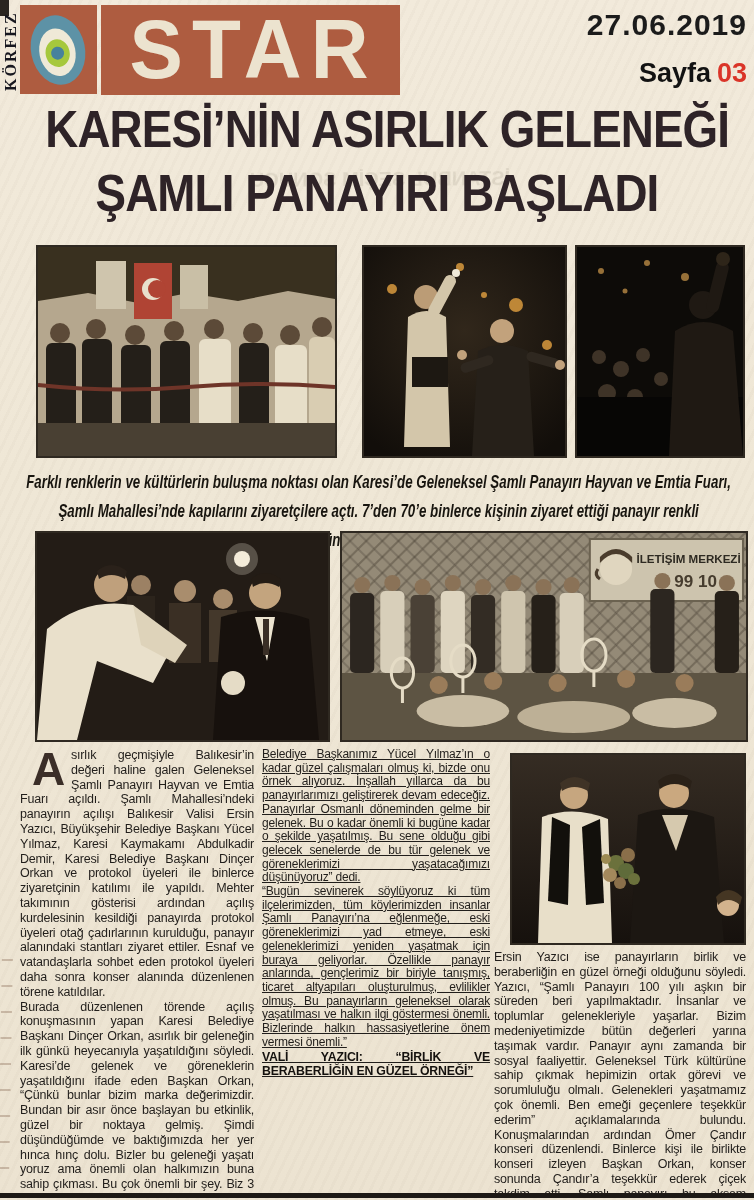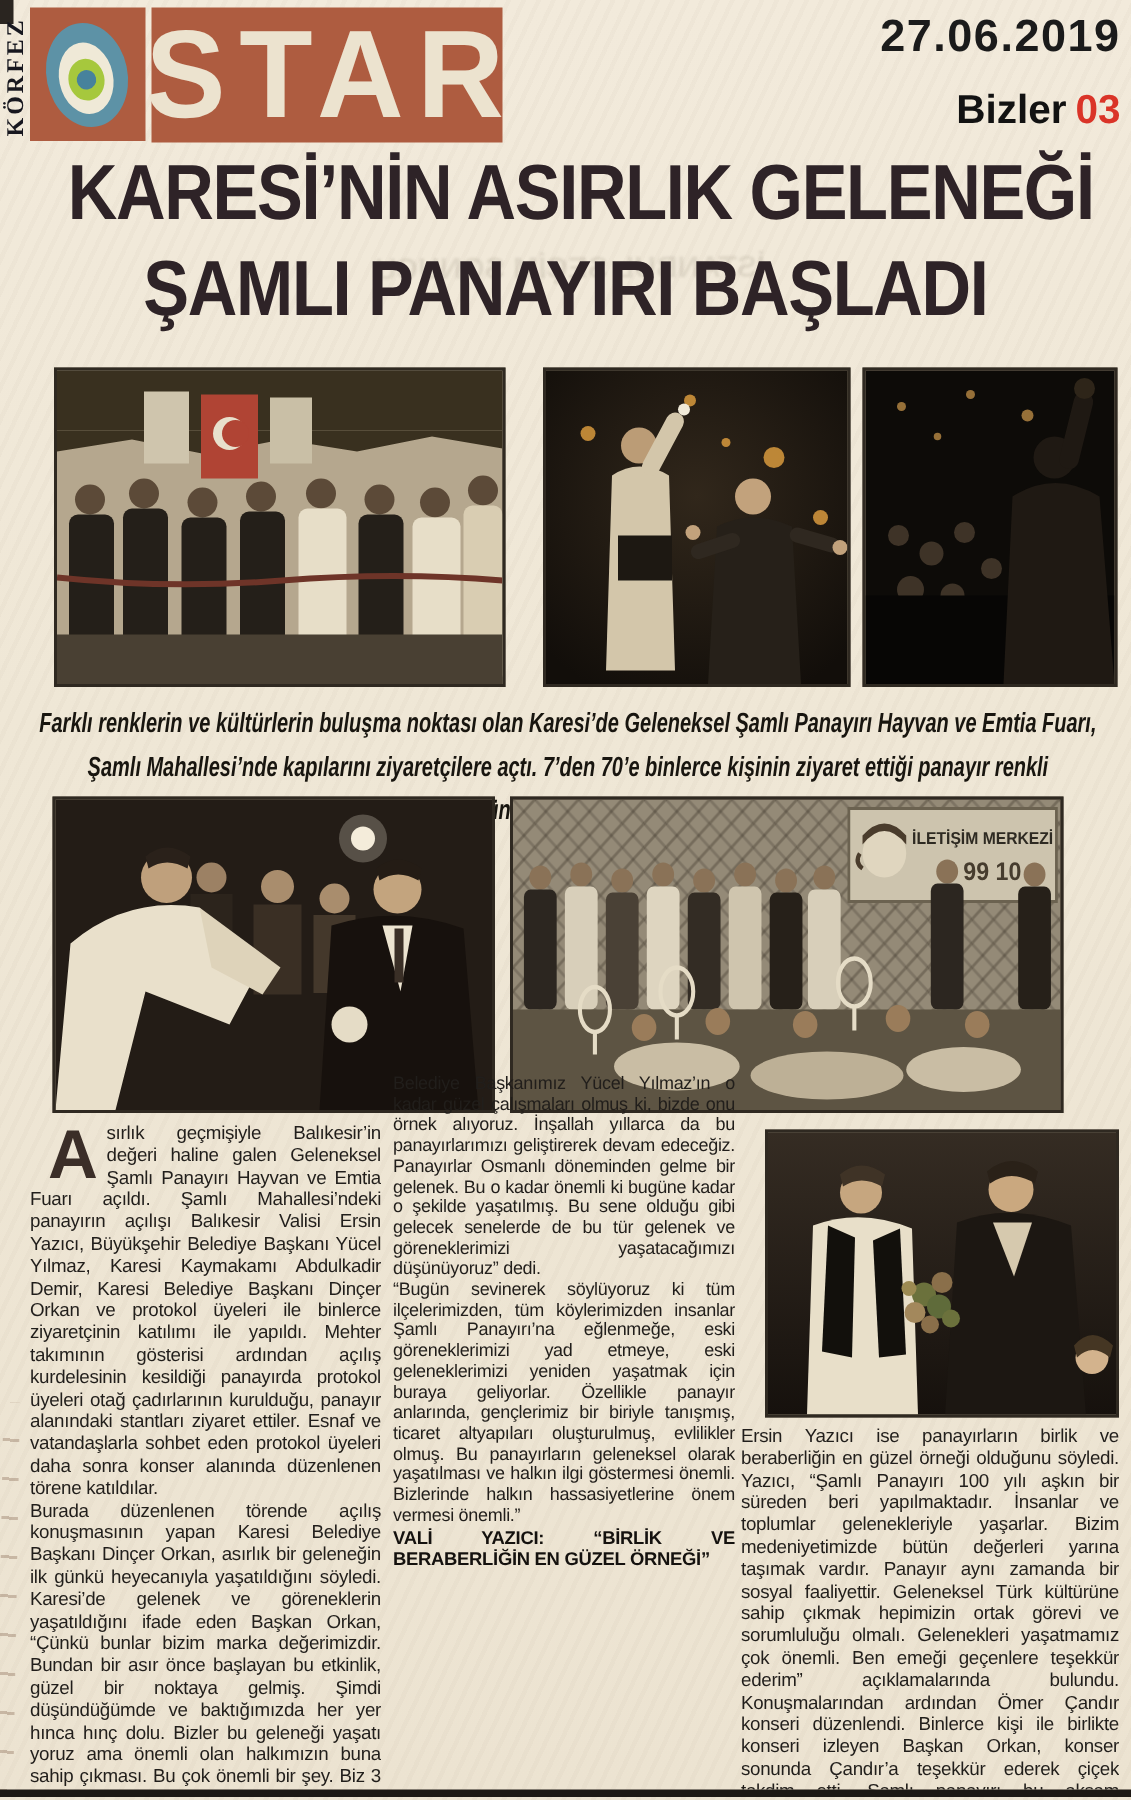--- a/index.html
+++ b/index.html
@@ -12,21 +12,21 @@
   }
   .page::before{content:"";position:absolute;inset:0;pointer-events:none;
     background:repeating-linear-gradient(115deg,rgba(120,100,80,.03) 0 3px,transparent 3px 9px);}
   
   .corner-mark{position:absolute;left:0;top:0;width:9px;height:16px;background:#2a2520;}
   .korfez{position:absolute;left:2px;top:6px;height:90px;width:20px;
     writing-mode:vertical-rl;transform:rotate(180deg);
     font-weight:bold;font-size:16px;letter-spacing:2px;color:#17171f;
     font-family:"Liberation Serif",serif;text-align:center;}
   .eyebox{position:absolute;left:20px;top:5px;width:77px;height:89px;background:#ae5c40;}
-  .starband{position:absolute;left:101px;top:5px;width:234px;height:90px;background:#ae5c40;
+  .starband{position:absolute;left:101px;top:5px;width:299px;height:90px;background:#ae5c40;
     display:flex;align-items:center;justify-content:center;}
   .starband .word{font-size:80px;font-weight:bold;letter-spacing:9px;color:#ece3cf;
     transform:scaleY(1.04);line-height:1;padding-left:6px;}
   .dateline{position:absolute;right:7px;top:8px;font-size:30px;font-weight:bold;color:#1b1b1b;letter-spacing:1px;}
   .sayfa{position:absolute;right:7px;top:58px;font-size:27px;font-weight:bold;color:#121212;}
   .sayfa .num{color:#da3428;padding-left:6px;text-align:center;}
   
   .headline{position:absolute;left:0;top:97px;width:754px;text-align:center;
     transform:scaleX(0.88);transform-origin:50% 0;
     font-weight:bold;color:#2e2327;line-height:64px;font-size:52px;letter-spacing:-1px;}
@@ -34,34 +34,34 @@
   .ghost{position:absolute;left:140px;top:168px;width:480px;text-align:center;
     transform:scaleX(-1) rotate(.4deg);color:rgba(70,58,44,.10);
     font-size:20px;font-weight:bold;filter:blur(.6px);pointer-events:none;}
   
   .photo{position:absolute;border:2px solid #2f2921;box-sizing:border-box;background:#6a6052;overflow:hidden;}
   .photo svg{display:block;width:100%;height:100%;}
   #ph1{left:36px;top:245px;width:301px;height:213px;}
   #ph2{left:362px;top:245px;width:205px;height:213px;}
   #ph3{left:575px;top:245px;width:170px;height:213px;}
   #ph4{left:35px;top:531px;width:295px;height:211px;}
-  #ph5{left:340px;top:531px;width:369px;height:211px;}
+  #ph5{left:340px;top:531px;width:408px;height:211px;}
   #ph6{left:510px;top:753px;width:236px;height:192px;}
   
   .caption{position:absolute;left:24px;top:467px;width:985px;
     transform:scaleX(0.72);transform-origin:0 0;
     font-style:italic;font-weight:bold;font-size:18.5px;line-height:29px;
     text-align:center;color:#18150f;}
   
   .col{position:absolute;text-align:justify;overflow:hidden;
     font-size:12.5px;line-height:14.8px;letter-spacing:-0.2px;color:#211e1b;}
   .col p{margin:0;}
   .col h3{margin:1px 0 1px 0;font-size:12.8px;line-height:15px;color:#14110e;letter-spacing:-0.2px;}
   #col1{left:20px;top:748px;width:234px;height:449px;}
-  #col2{left:262px;top:716px;width:228px;height:449px;font-size:12px;line-height:13.7px;}
+  #col2{left:262px;top:748px;width:228px;height:449px;font-size:12px;line-height:13.7px;text-decoration:underline;}
   #col2 h3{font-size:12.3px;line-height:14px;}
   #col3{left:494px;top:950px;width:252px;height:243px;}
   .dropcap{float:left;font-size:46px;line-height:38px;font-weight:bold;color:#3b2e28;
     padding:2px 6px 0 12px;}
   
   .margin-marks{position:absolute;left:0;top:935px;width:11px;height:262px;opacity:.55;
     background:repeating-linear-gradient(to bottom,transparent 0 24px,rgba(125,92,70,.6) 24px 26px);
     transform:rotate(1deg);}
   .bottom-rule{position:absolute;left:0;top:1193px;width:754px;height:5px;background:#1d1915;}
 </style>
@@ -80,21 +80,21 @@
         <ellipse cx="37" cy="48" rx="12" ry="14" fill="#a6c83d"></ellipse>
         <circle cx="37" cy="48" r="6.5" fill="#47829c"></circle>
       </g>
     </svg>
   </div>
   <div class="starband">
     <span class="word">STAR</span>
   </div>
   <div class="dateline">27.06.2019</div>
   <div class="sayfa">
-    <span>Bizler</span><span class="num">03</span>
+    <span>Sayfa</span><span class="num">03</span>
   </div>
 
   <div class="ghost">İSTANBUL SEÇİM SONUCU</div>
   <div class="headline">
     <div>KARESİ’NİN ASIRLIK GELENEĞİ</div>
     <div>ŞAMLI PANAYIRI BAŞLADI</div>
   </div>
 
   <div class="photo" id="ph1">
     <svg viewBox="0 0 297 209" preserveAspectRatio="none">

